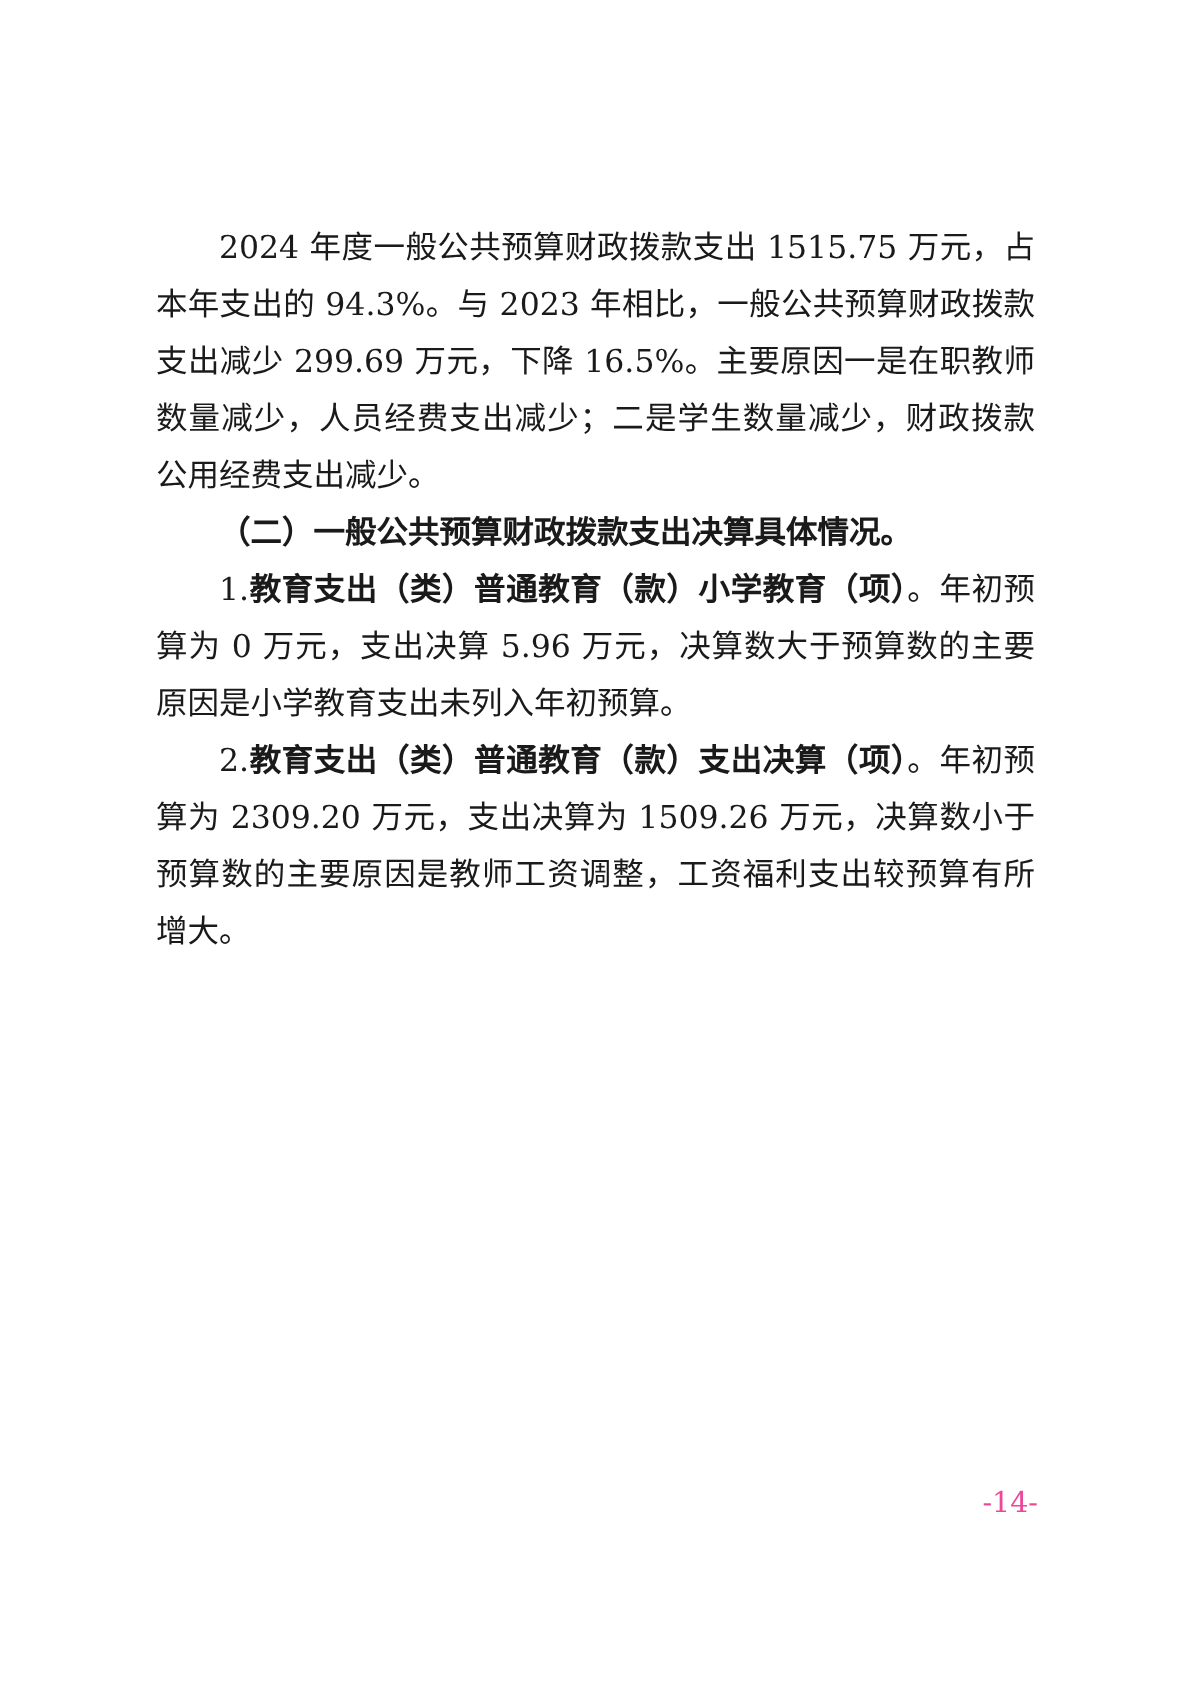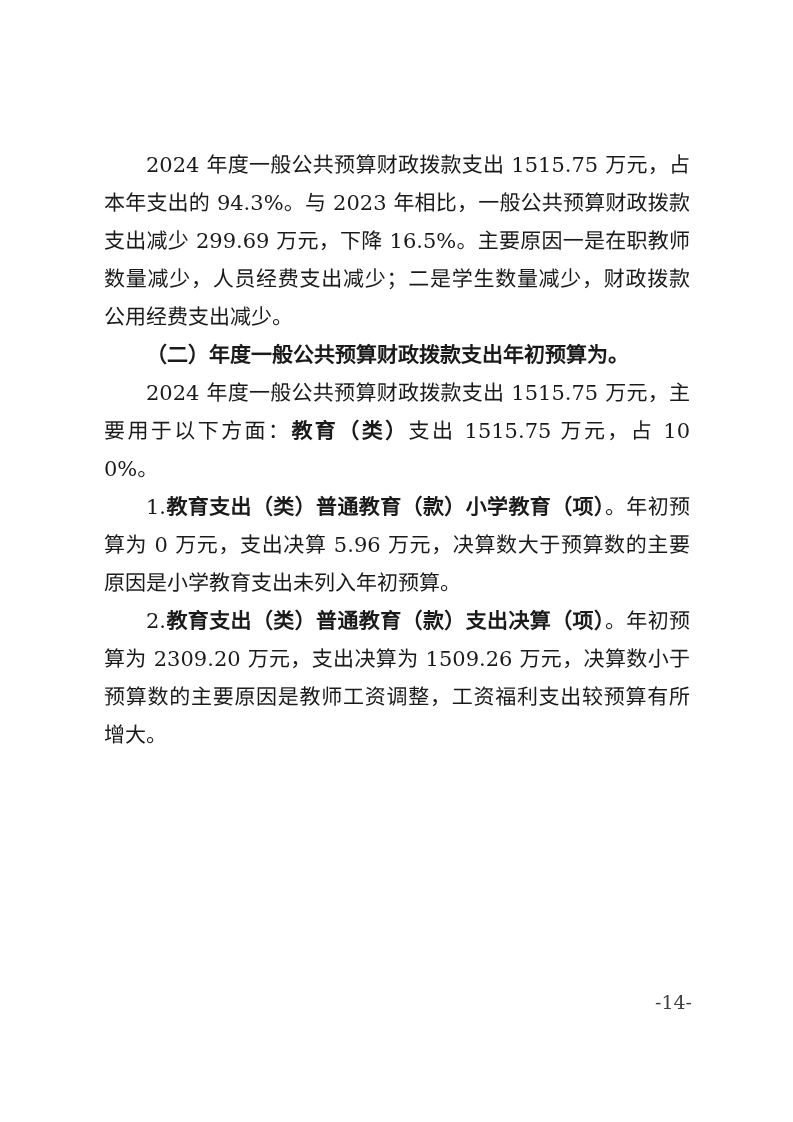--- a/index.html
+++ b/index.html
@@ -35,34 +35,33 @@
   }
   .bold {
     font-weight: 700;
   }
   .page-number {
     position: absolute;
     top: 991px;
     right: 101px;
     font-size: 19px;
     line-height: 22px;
-    color: #404040;
+    color: #ec4899;
   }
 </style>
 </head>
 <body>
 
 <div class="page">
   <main class="content">
 
     <p class="para"><span>2024 年度一般公共预算财政拨款支出 1515.75 万元，占本年支出的 94.3%。与 2023 年相比，一般公共预算财政拨款支出减少 299.69 万元，下降 16.5%。主要原因一是在职教师数量减少，人员经费支出减少；二是学生数量减少，财政拨款公用经费支出减少。</span></p>
 
-    <p class="para heading"><span>（二）年度一般公共预算财政拨款支出年初预算为。</span></p>
+    <p class="para heading"><span>（二）一般公共预算财政拨款支出决算具体情况。</span></p>
 
-    <p class="para"><span>2024 年度一般公共预算财政拨款支出 1515.75 万元，主要用于以下方面：</span><span class="bold">教育（类）</span><span>支出 1515.75 万元，占 100%。</span></p>
 
 
 
     <p class="para"><span>1.</span><span class="bold">教育支出（类）普通教育（款）小学教育（项）</span><span>。年初预算为 0 万元，支出决算 5.96 万元，决算数大于预算数的主要原因是小学教育支出未列入年初预算。</span></p>
 
     <p class="para"><span>2.</span><span class="bold">教育支出（类）普通教育（款）支出决算（项）</span><span>。年初预算为 2309.20 万元，支出决算为 1509.26 万元，决算数小于预算数的主要原因是教师工资调整，工资福利支出较预算有所增大。</span></p>
 
 
   </main>
 

